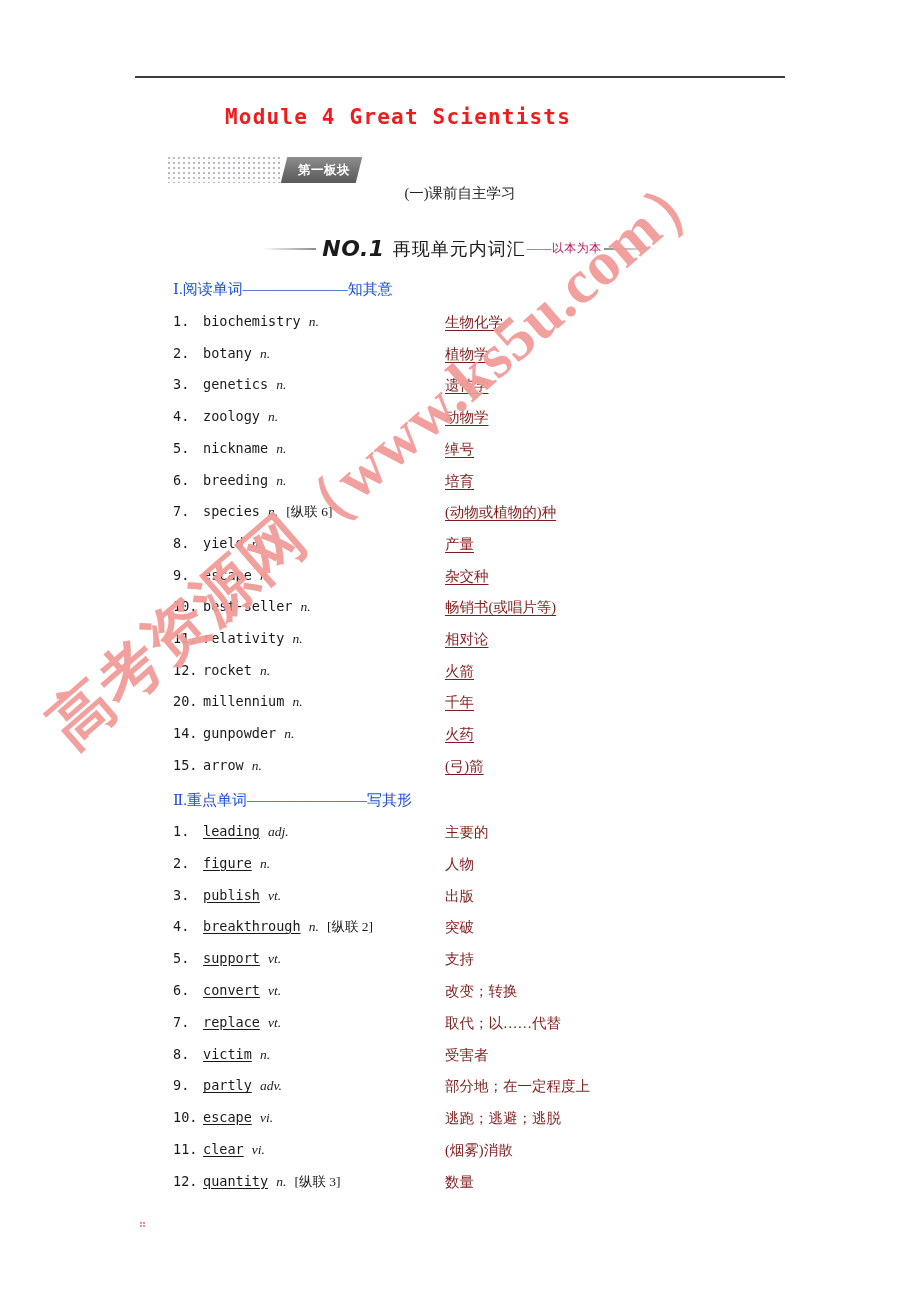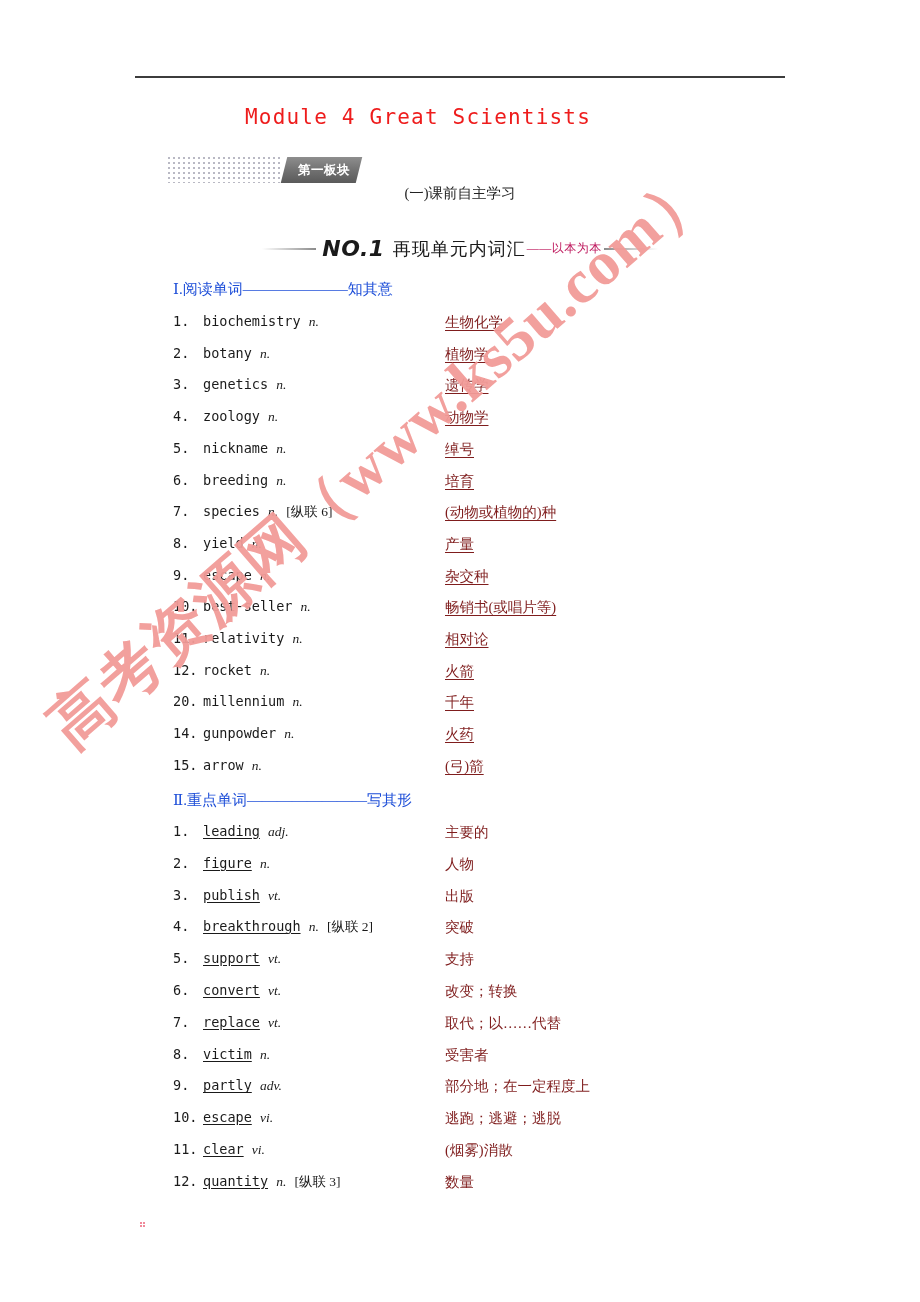--- a/index.html
+++ b/index.html
@@ -58,25 +58,24 @@
 
   
   .module-title {
     position: absolute;
     left: 0;
     top: 105px;
     width: 796px;
     text-align: center;
     font-family: "DejaVu Sans Mono", "Liberation Mono", monospace;
     font-size: 21px;
-    font-weight: 400;
+    font-weight: 700;
     letter-spacing: 1.2px;
     color: #ee1c1c;
     z-index: 3;
-    padding-left: 20px;
   }
 
   
   .banner {
     position: absolute;
     left: 168px;
     top: 152px;
     height: 36px;
     display: flex;
     align-items: center;

